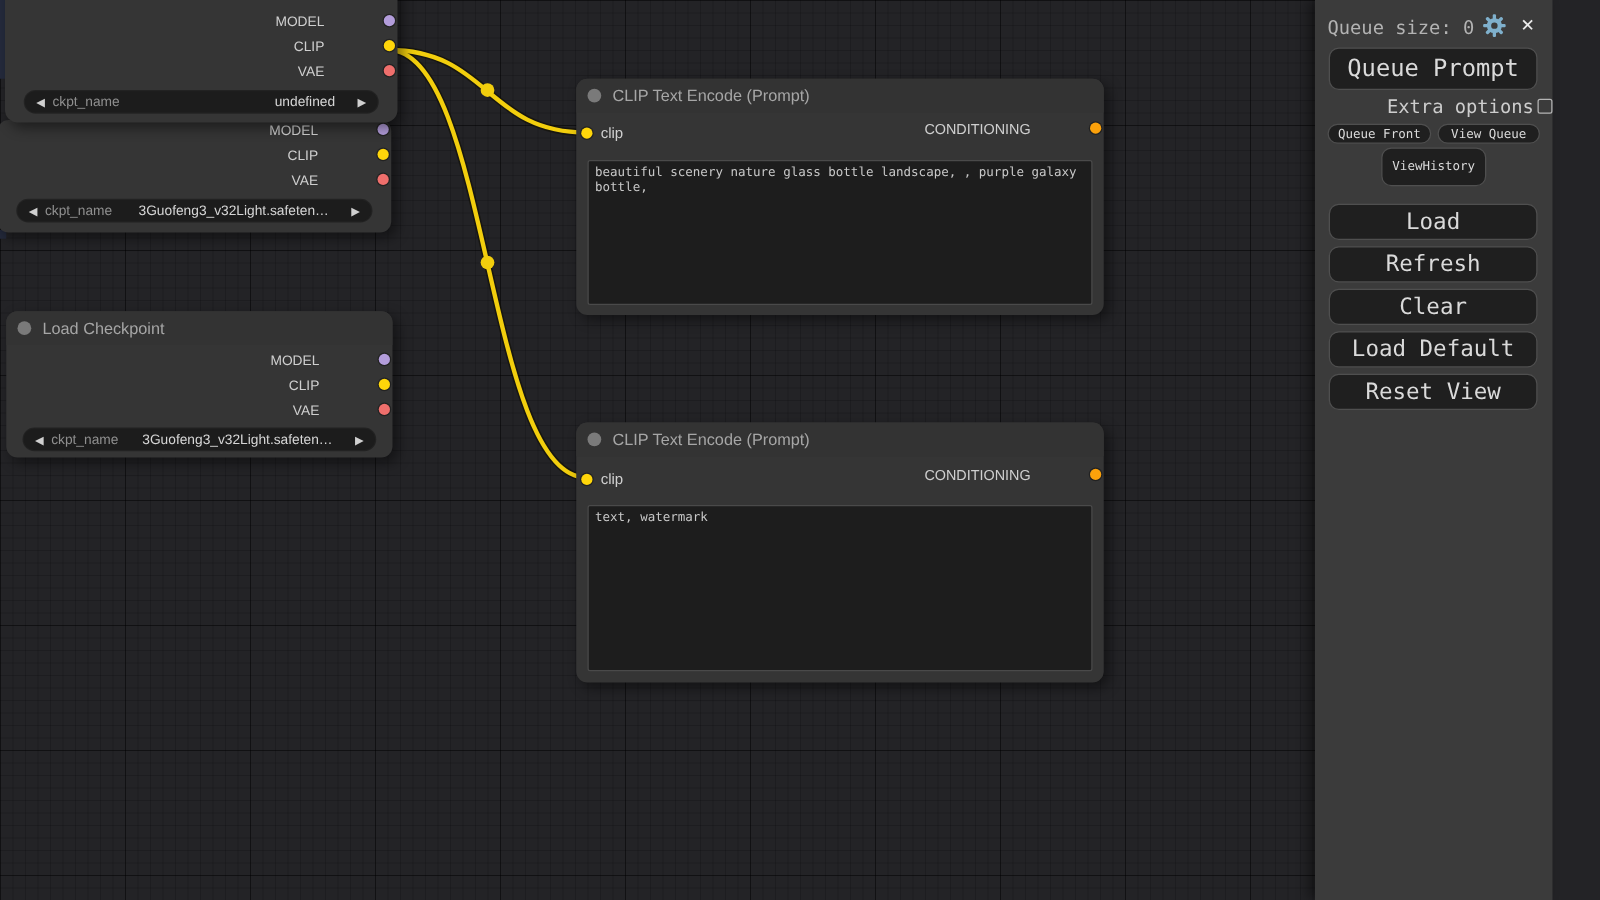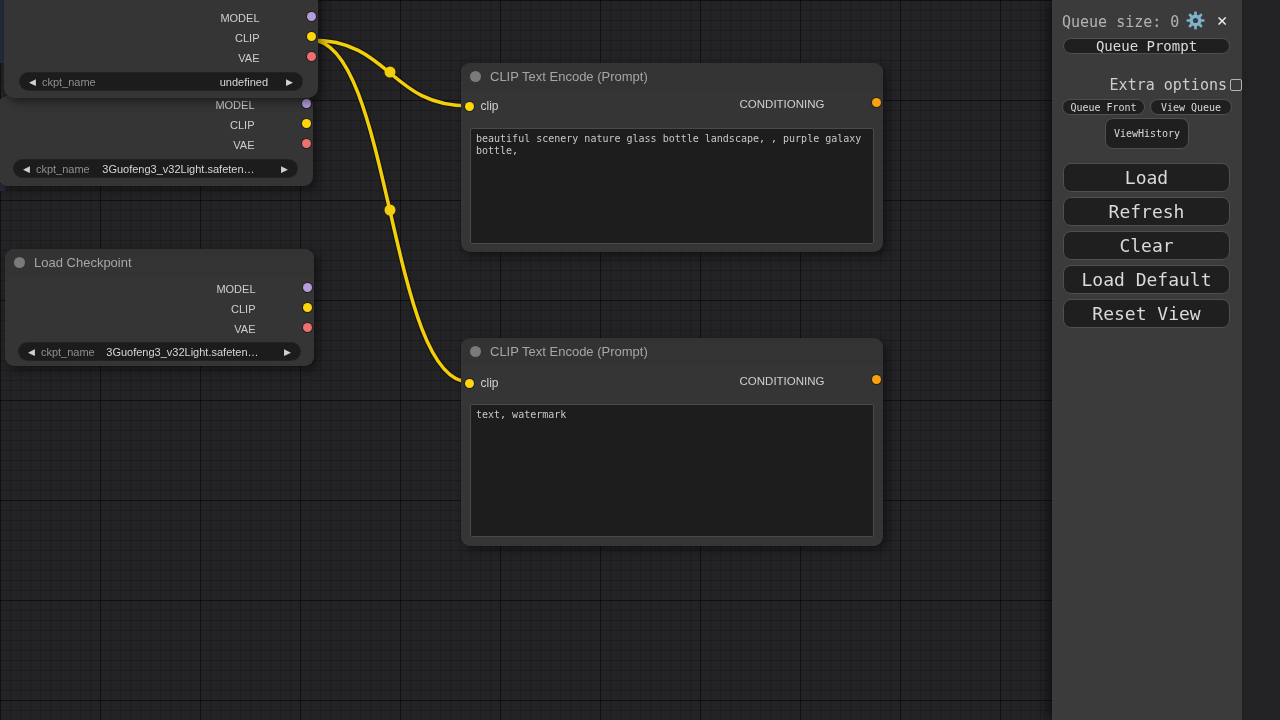--- a/index.html
+++ b/index.html
@@ -56,21 +56,21 @@
 
   .widget {
     position:absolute; height:17px; background:#1c1c1c; border-radius:9px;
     display:flex; align-items:center; padding:0 9px; font-size:11px;
     color:#d6d6d6; box-shadow:0 0 0 1px rgba(0,0,0,.35);
   }
   .widget .arrow { color:#d0d0d0; font-size:9px; flex:none; }
   .widget .wname { color:#8f8f8f; margin:0 6px; white-space:nowrap; }
   .widget .wval  { flex:1; text-align:right; margin-right:18px; white-space:nowrap;
                    overflow:hidden; }
-  .widget .wval.left-val { text-align:center; margin-left:-2px; }
+  .widget .wval.left-val { text-align:right; margin-left:-2px; }
 
   .prompt-area {
     position:absolute; left:9px; width:404px; background:#1d1d1d;
     border:1px solid #4a4a4a; border-radius:2px; resize:none; outline:none;
     color:#c8c8c8; font-family:"DejaVu Sans Mono", monospace; font-size:10px;
     line-height:12px; padding:4px 5px; overflow:hidden;
   }
 
   
   #sidebar {
@@ -81,22 +81,22 @@
   #queue-header { position:absolute; left:10px; top:10px; width:172px; height:22px; }
   #queue-size-label { position:absolute; left:0; top:3px; font-size:15px; color:#b3b3b3; }
   #gear { position:absolute; left:124px; top:1px; width:19px; height:19px; cursor:pointer; }
   #close-x { position:absolute; left:155px; top:0; font-size:17px; color:#ececec;
              cursor:pointer; font-weight:bold; }
   .side-btn {
     background:#1f1f1f; border:1px solid #4f4f4f; border-radius:8px;
     color:#dadada; font-family:"DejaVu Sans Mono", monospace;
     display:flex; align-items:center; justify-content:center; cursor:pointer;
   }
-  #queue-prompt { position:absolute; left:11px; top:38px; width:167px; height:16px;
-                  font-size:14px; }
+  #queue-prompt { position:absolute; left:11px; top:38px; width:167px; height:34px;
+                  font-size:19px; }
   #extra-row { position:absolute; left:0; top:77px; width:190px; height:15px;
                display:flex; align-items:center; justify-content:flex-end; }
   #extra-label { font-size:15px; color:#cdcdcd; }
   #extra-checkbox { width:12px; height:12px; border:1px solid #b5b5b5; border-radius:2px;
                     margin-left:3px; background:transparent; cursor:pointer; }
   #queue-front { position:absolute; left:10px;  top:99px; width:83px; height:16px; font-size:10px; }
   #view-queue  { position:absolute; left:98px;  top:99px; width:82px; height:16px; font-size:10px; }
   #view-history{ position:absolute; left:53px;  top:118px; width:84px; height:31px;
                  font-size:10px; line-height:12px; text-align:center; flex-direction:row; }
   #main-buttons { position:absolute; left:11px; top:163px; width:167px;

